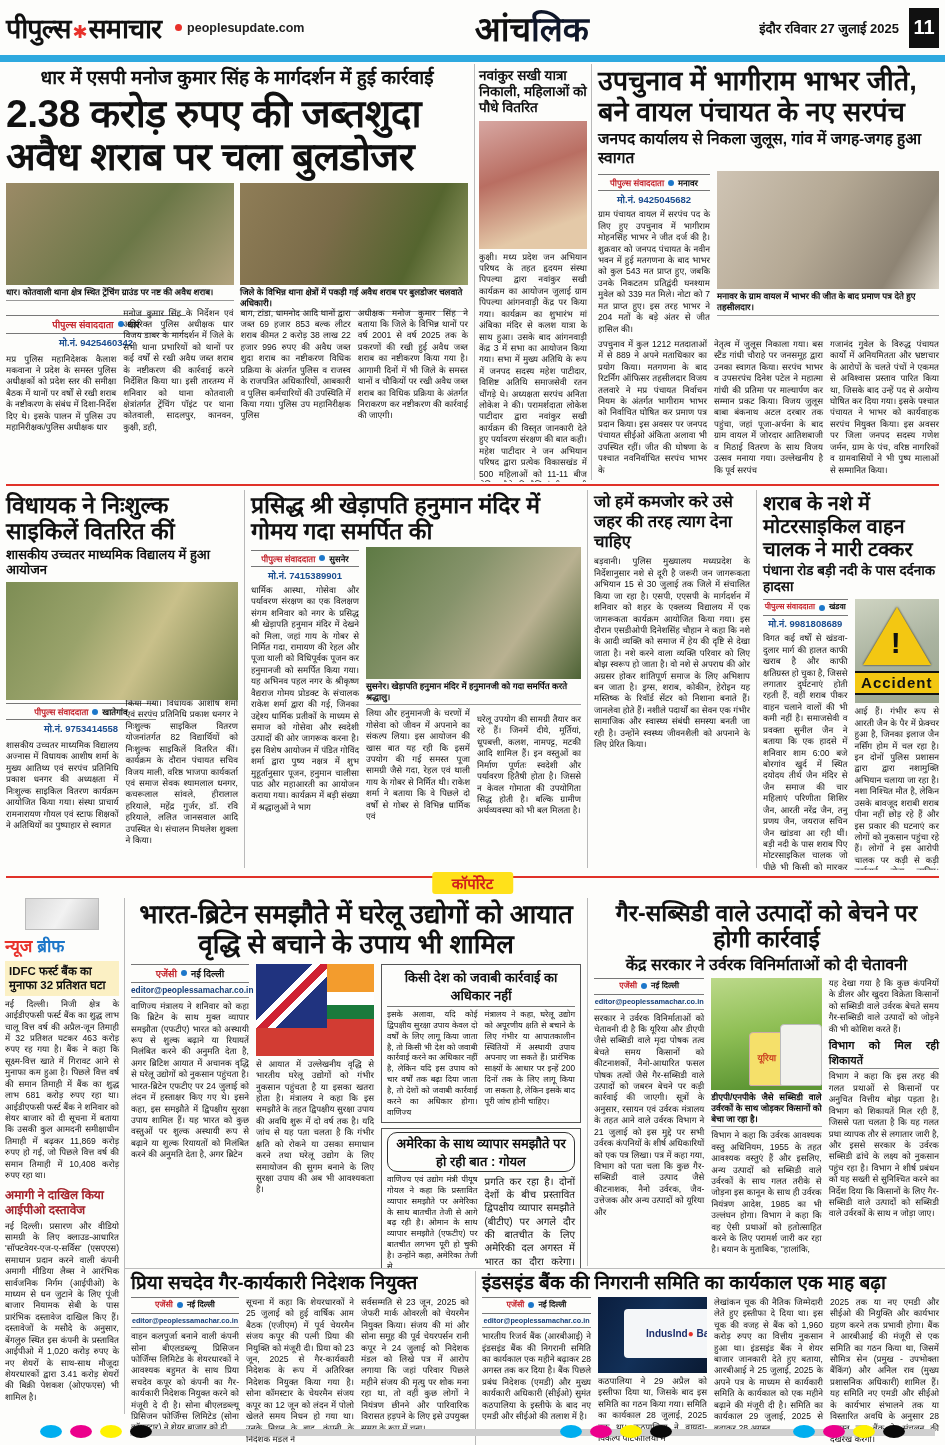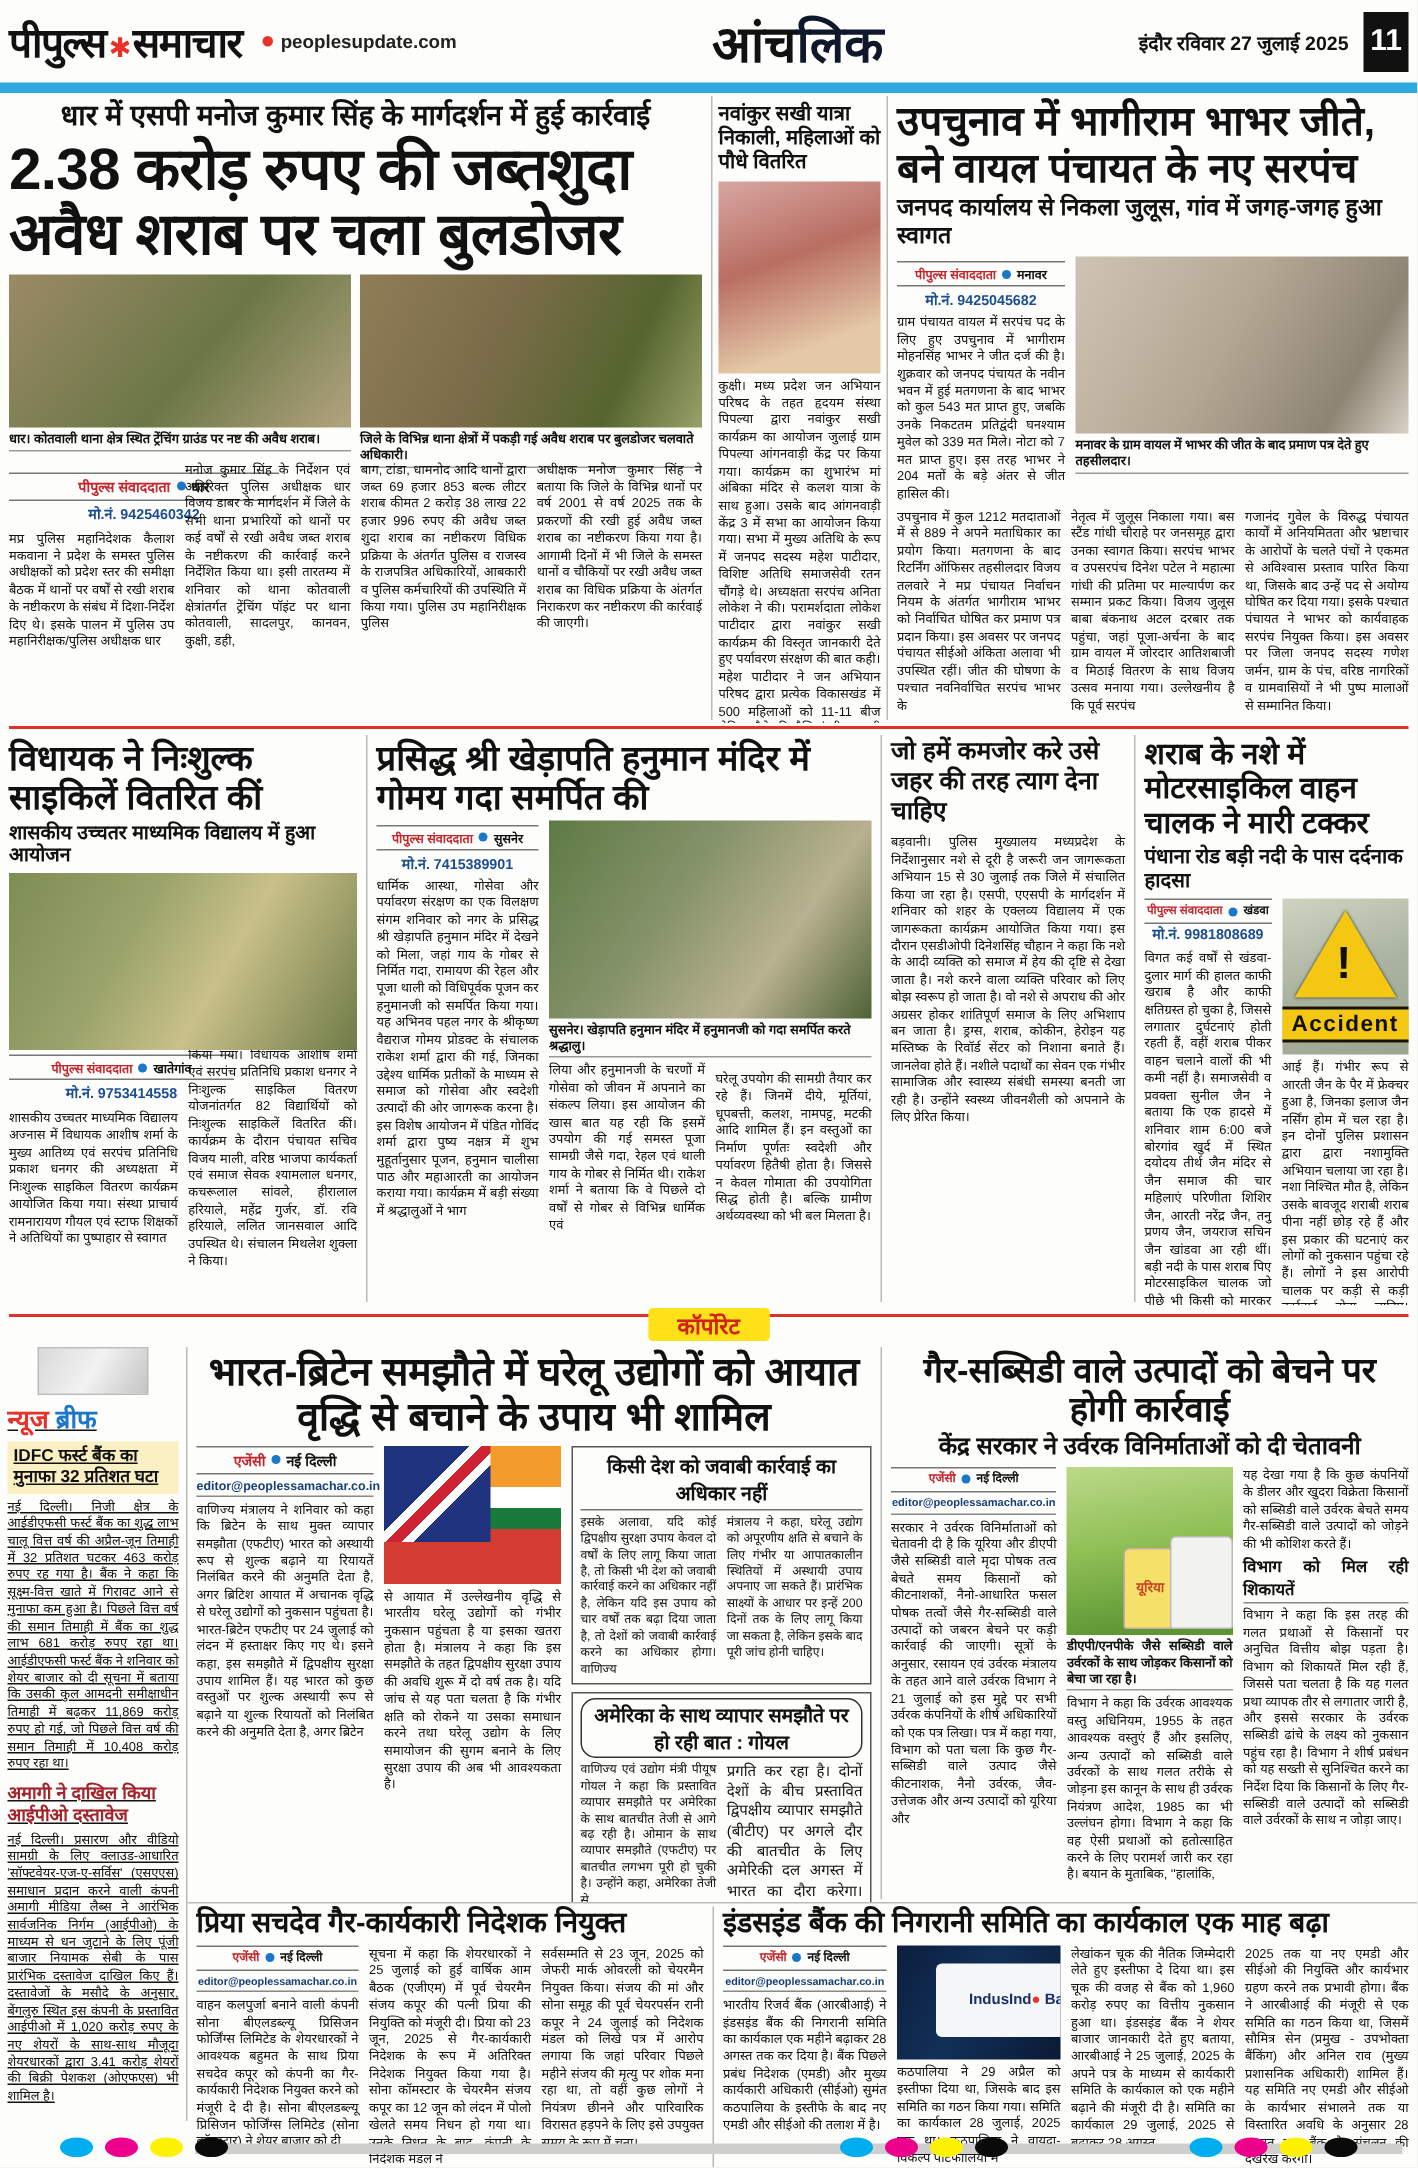--- a/index.html
+++ b/index.html
@@ -63,21 +63,21 @@
   .tablet{position:absolute;left:24%;top:16%;width:52%;height:64%;background:#f4f6f8;border-radius:4px;
           display:flex;align-items:center;justify-content:center;font-weight:bold;font-size:10px;color:#1c2e6b;padding-left:31px;}
   .tablet .idot{color:#e8312a;}
   .ph-brief{height:30px;width:72px;background:linear-gradient(120deg,#d9d9d9,#f2f2f2 50%,#c4c4c4);margin:0 auto;border:1px solid #bbb;}
   
   .corp-band{position:relative;height:22px;margin:2px 6px;}
   .corp-band .line{position:absolute;top:4px;left:0;right:0;height:2px;background:#e03229;}
   .corp-label{position:absolute;left:50%;top:0;transform:translateX(-50%);background:#ffe11a;color:#d3201b;
       font-weight:bold;font-size:15px;padding:1px 20px;border-radius:3px;}
   
-  .brief{width:124px;flex:none;padding:2px 5px;box-sizing:border-box;text-decoration:underline;}
+  .brief{width:124px;flex:none;padding:2px 5px;box-sizing:border-box;}
   .brief-title{font-size:17px;font-weight:bold;margin:4px 0 4px;}
   .brief-title .r{color:#e8312a;}
   .brief-title .b{color:#1d77c9;}
   .brief-h1{background:#fbf0c4;font-size:11.5px;font-weight:bold;padding:3px 4px;line-height:1.25;margin-bottom:3px;}
   .brief-h2{color:#a3232b;font-size:12px;font-weight:bold;line-height:1.25;margin:6px 0 3px;}
   .brief .col{font-size:8.6px;}
   
   .subbox{border:1px solid #555;padding:3px 5px;margin-bottom:5px;}
   .subbox h4{margin:0 0 3px;font-size:13px;font-weight:bold;text-align:center;border-bottom:1px solid #777;padding-bottom:2px;}
   .subbox2 h4{border:1.5px solid #333;border-radius:10px;padding:1px 4px;}
@@ -164,21 +164,21 @@
       <div style="display:flex;gap:7px;">
         <div style="width:112px;flex:none;">
           <div class="byline">
             <span class="src" style="font-size:8.4px;">पीपुल्स संवाददाता</span>
             <span class="bdot"></span>
             <span style="font-size:8.4px;">मनावर</span>
           </div>
           <div class="phone">मो.नं. 9425045682</div>
           <div class="col">ग्राम पंचायत वायल में सरपंच पद के लिए हुए उपचुनाव में भागीराम मोहनसिंह भाभर ने जीत दर्ज की है। शुक्रवार को जनपद पंचायत के नवीन भवन में हुई मतगणना के बाद भाभर को कुल 543 मत प्राप्त हुए, जबकि उनके निकटतम प्रतिद्वंदी घनश्याम मुवेल को 339 मत मिले। नोटा को 7 मत प्राप्त हुए। इस तरह भाभर ने 204 मतों के बड़े अंतर से जीत हासिल की।</div>
         </div>
-        <div style="flex:1;font-family:Liberation Serif, serif;">
+        <div style="flex:1;">
           <div class="photo ph-upch"></div>
           <div class="caption">मनावर के ग्राम वायल में भाभर की जीत के बाद प्रमाण पत्र देते हुए तहसीलदार।</div>
         </div>
       </div>
       <div class="cols" style="margin-top:4px;">
         <div class="col">उपचुनाव में कुल 1212 मतदाताओं में से 889 ने अपने मताधिकार का प्रयोग किया। मतगणना के बाद रिटर्निंग ऑफिसर तहसीलदार विजय तलवारे ने मप्र पंचायत निर्वाचन नियम के अंतर्गत भागीराम भाभर को निर्वाचित घोषित कर प्रमाण पत्र प्रदान किया। इस अवसर पर जनपद पंचायत सीईओ अंकिता अलावा भी उपस्थित रहीं। जीत की घोषणा के पश्चात नवनिर्वाचित सरपंच भाभर के</div>
         <div class="col">नेतृत्व में जुलूस निकाला गया। बस स्टैंड गांधी चौराहे पर जनसमूह द्वारा उनका स्वागत किया। सरपंच भाभर व उपसरपंच दिनेश पटेल ने महात्मा गांधी की प्रतिमा पर माल्यार्पण कर सम्मान प्रकट किया। विजय जुलूस बाबा बंकनाथ अटल दरबार तक पहुंचा, जहां पूजा-अर्चना के बाद ग्राम वायल में जोरदार आतिशबाजी व मिठाई वितरण के साथ विजय उत्सव मनाया गया। उल्लेखनीय है कि पूर्व सरपंच</div>
         <div class="col">गजानंद गुवेल के विरुद्ध पंचायत कार्यों में अनियमितता और भ्रष्टाचार के आरोपों के चलते पंचों ने एकमत से अविश्वास प्रस्ताव पारित किया था, जिसके बाद उन्हें पद से अयोग्य घोषित कर दिया गया। इसके पश्चात पंचायत ने भाभर को कार्यवाहक सरपंच नियुक्त किया। इस अवसर पर जिला जनपद सदस्य गणेश जर्मन, ग्राम के पंच, वरिष्ठ नागरिकों व ग्रामवासियों ने भी पुष्प मालाओं से सम्मानित किया।</div>
       </div>
     </article>

